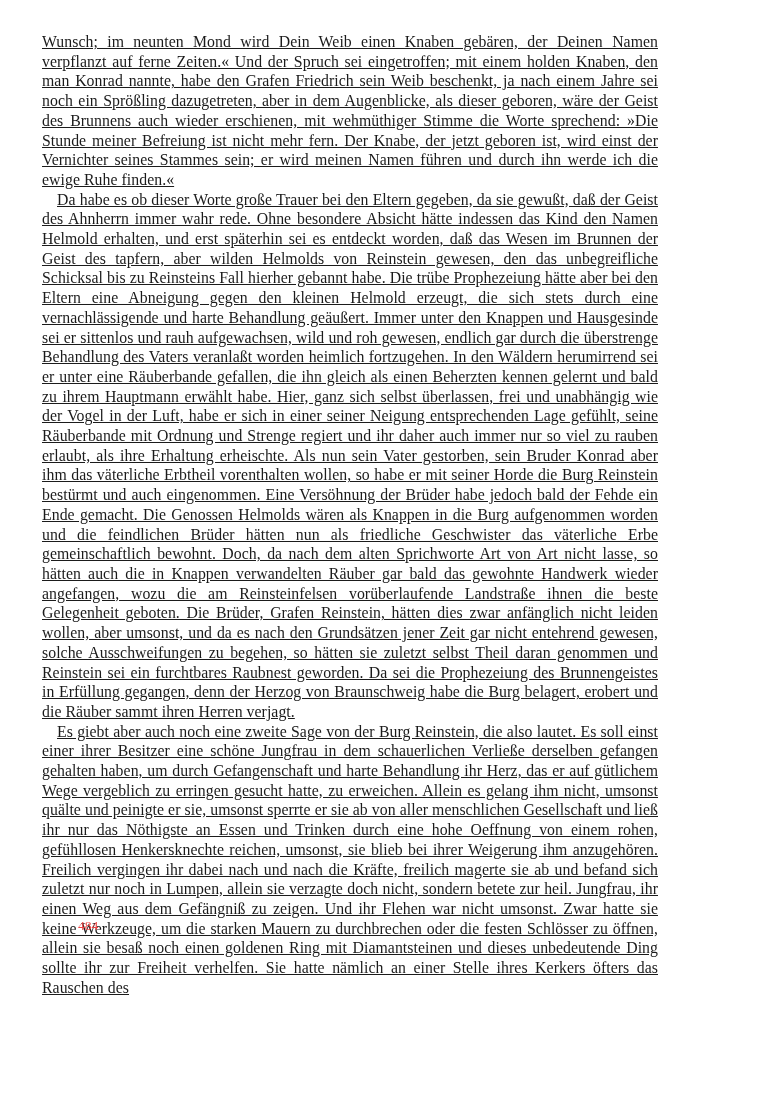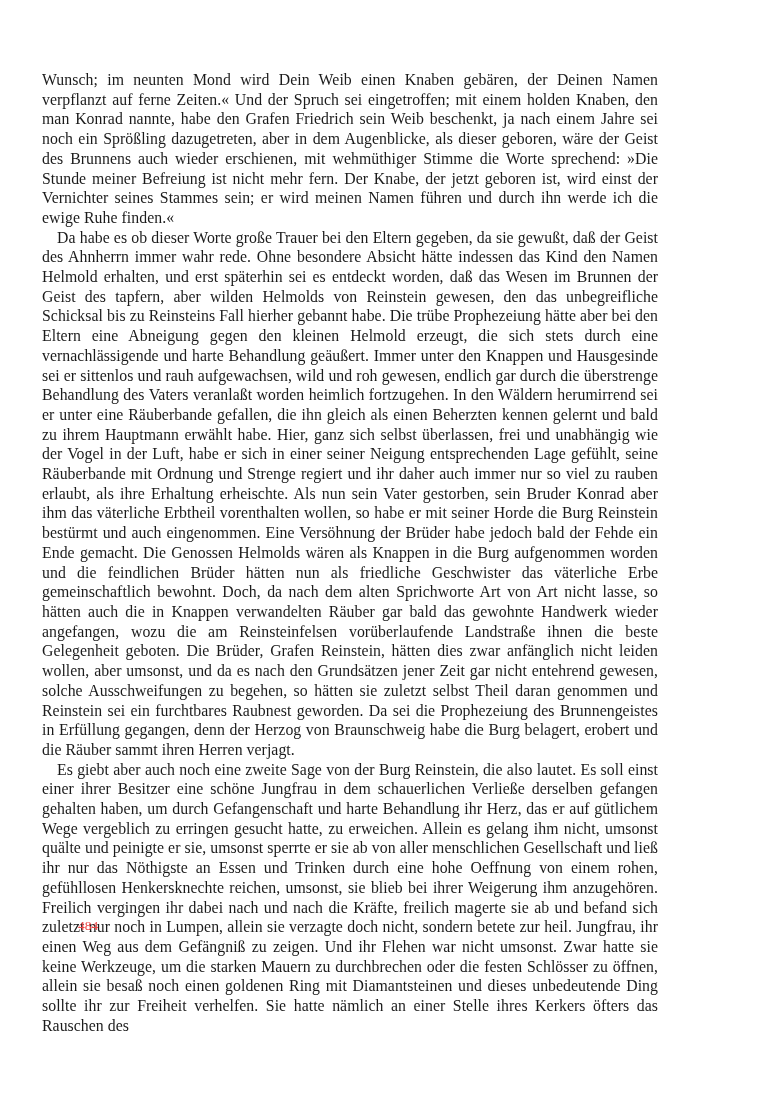--- a/index.html
+++ b/index.html
@@ -14,21 +14,22 @@
     overflow: hidden;
     font-family: "Liberation Serif", "DejaVu Serif", serif;
     color: #1b1b1b;
     -webkit-font-smoothing: antialiased;
   }
   .page {
     position: relative;
     width: 770px;
     height: 960px;
     background: #ffffff;
-    padding: 70px 112px 0 42px;
+    padding: 32px 112px 0 42px;
+    text-decoration: underline;
   }
   .text-block {
     width: 616px;
     font-size: 15.8px;
     line-height: 19.7px;
     text-align: justify;
     letter-spacing: 0.05px;
     hyphens: auto;
     -webkit-hyphens: auto;
   }

